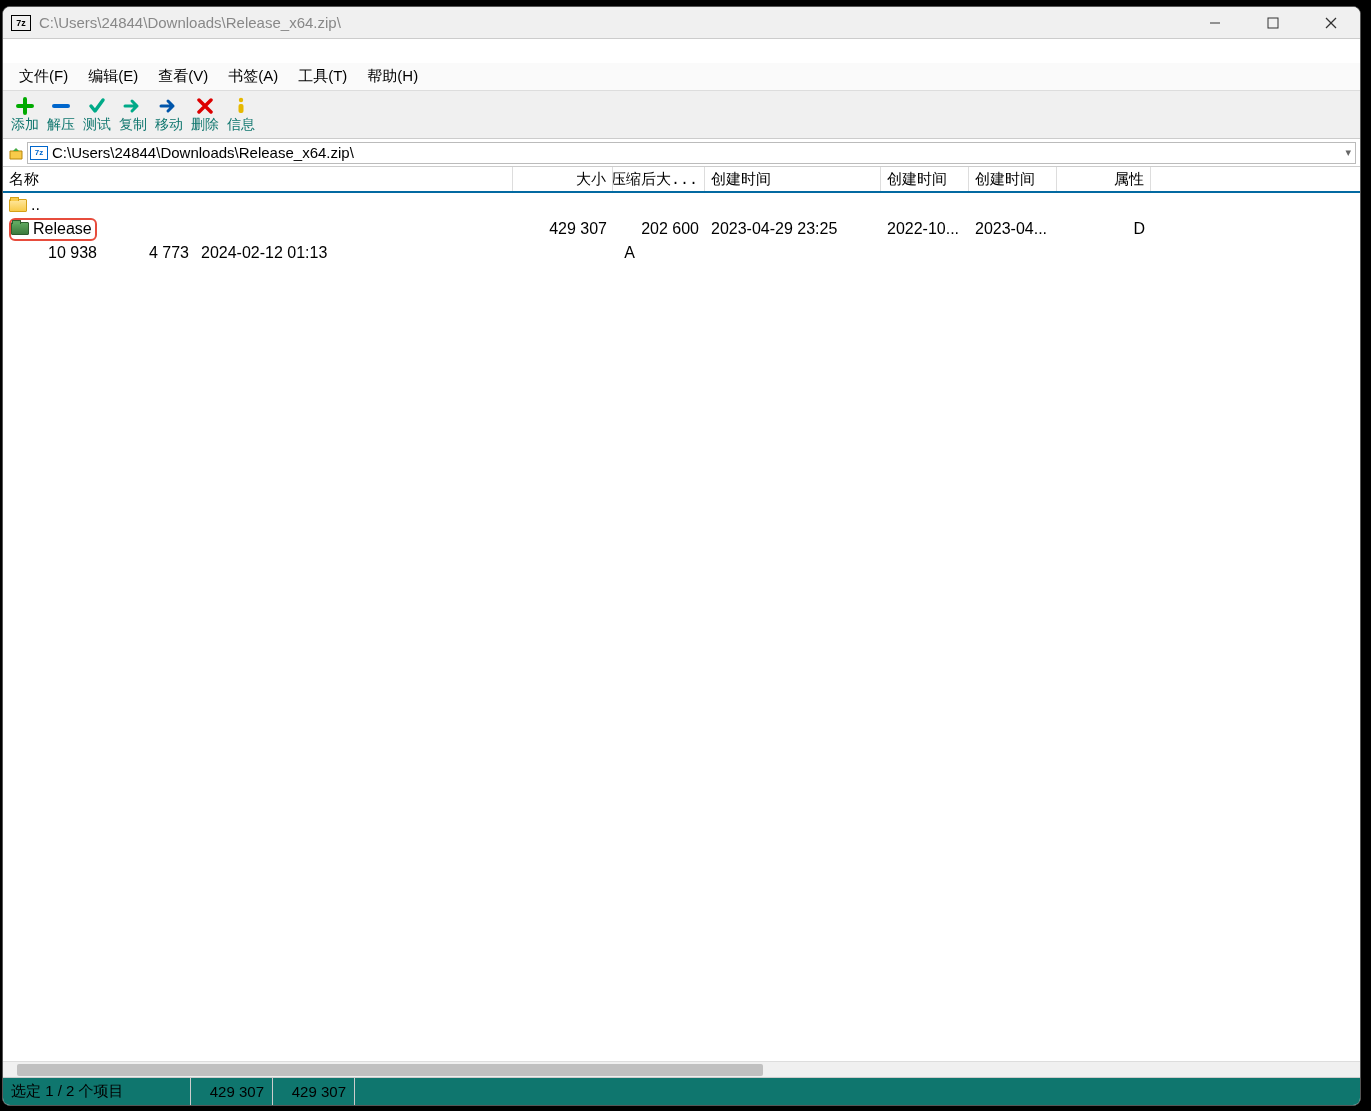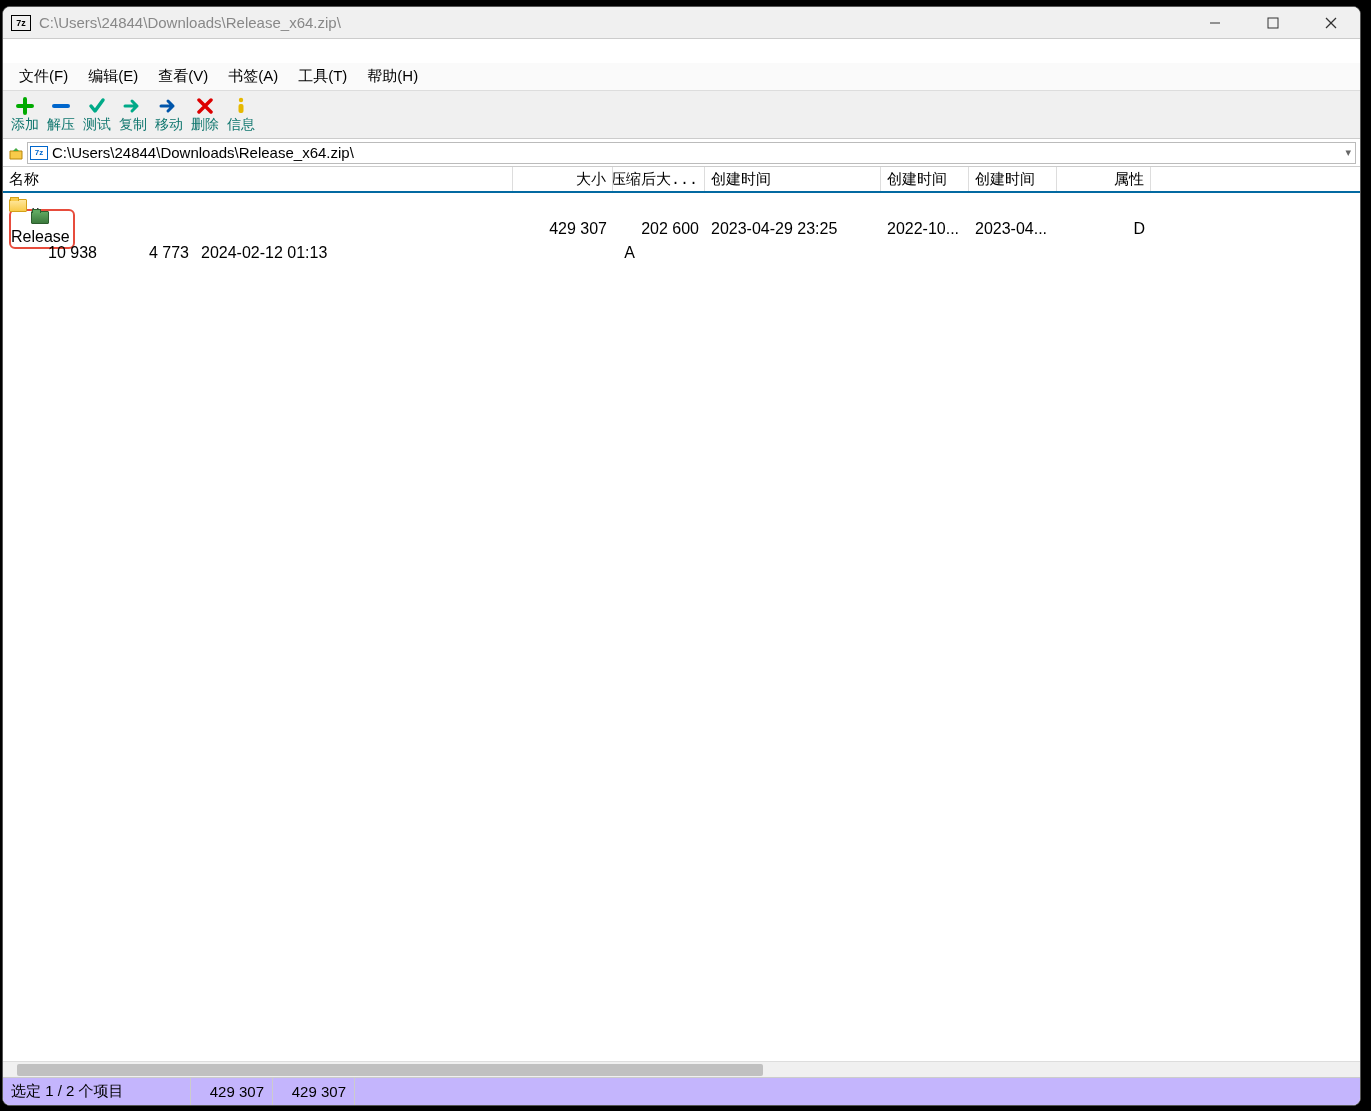--- a/index.html
+++ b/index.html
@@ -153,35 +153,34 @@
       box-shadow:0 0 0 #bbb,0 3px 0 #bbb,0 6px 0 #bbb,0 9px 0 #bbb;
       background:#bbb;
     }
     .highlight {
       border: 2px solid #e74c3c;
       border-radius: 6px;
       padding: 0 3px 1px 0;
       display: inline-flex;
       align-items: center;
       gap:4px;
-      flex-direction:column;
     }
     .scrollbar-h {
       height: 16px;
       background: #f0f0f0;
       border-top: 1px solid #ddd;
       position: relative;
     }
     .sb-thumb {
       position:absolute;left:14px;top:2px;height:12px;width:55%;
       background:#c0c0c0;border-radius:2px;
     }
     .statusbar {
       height: 28px;
-      background: #c4b5fd;
+      background: #0f766e;
       border-top: 1px solid #ccc;
       display: flex;
       align-items: center;
       font-size: 15px;
     }
     .sb-panel {
       padding: 0 8px;
       border-right: 1px solid #ccc;
       height: 100%;
       display:flex;align-items:center;

